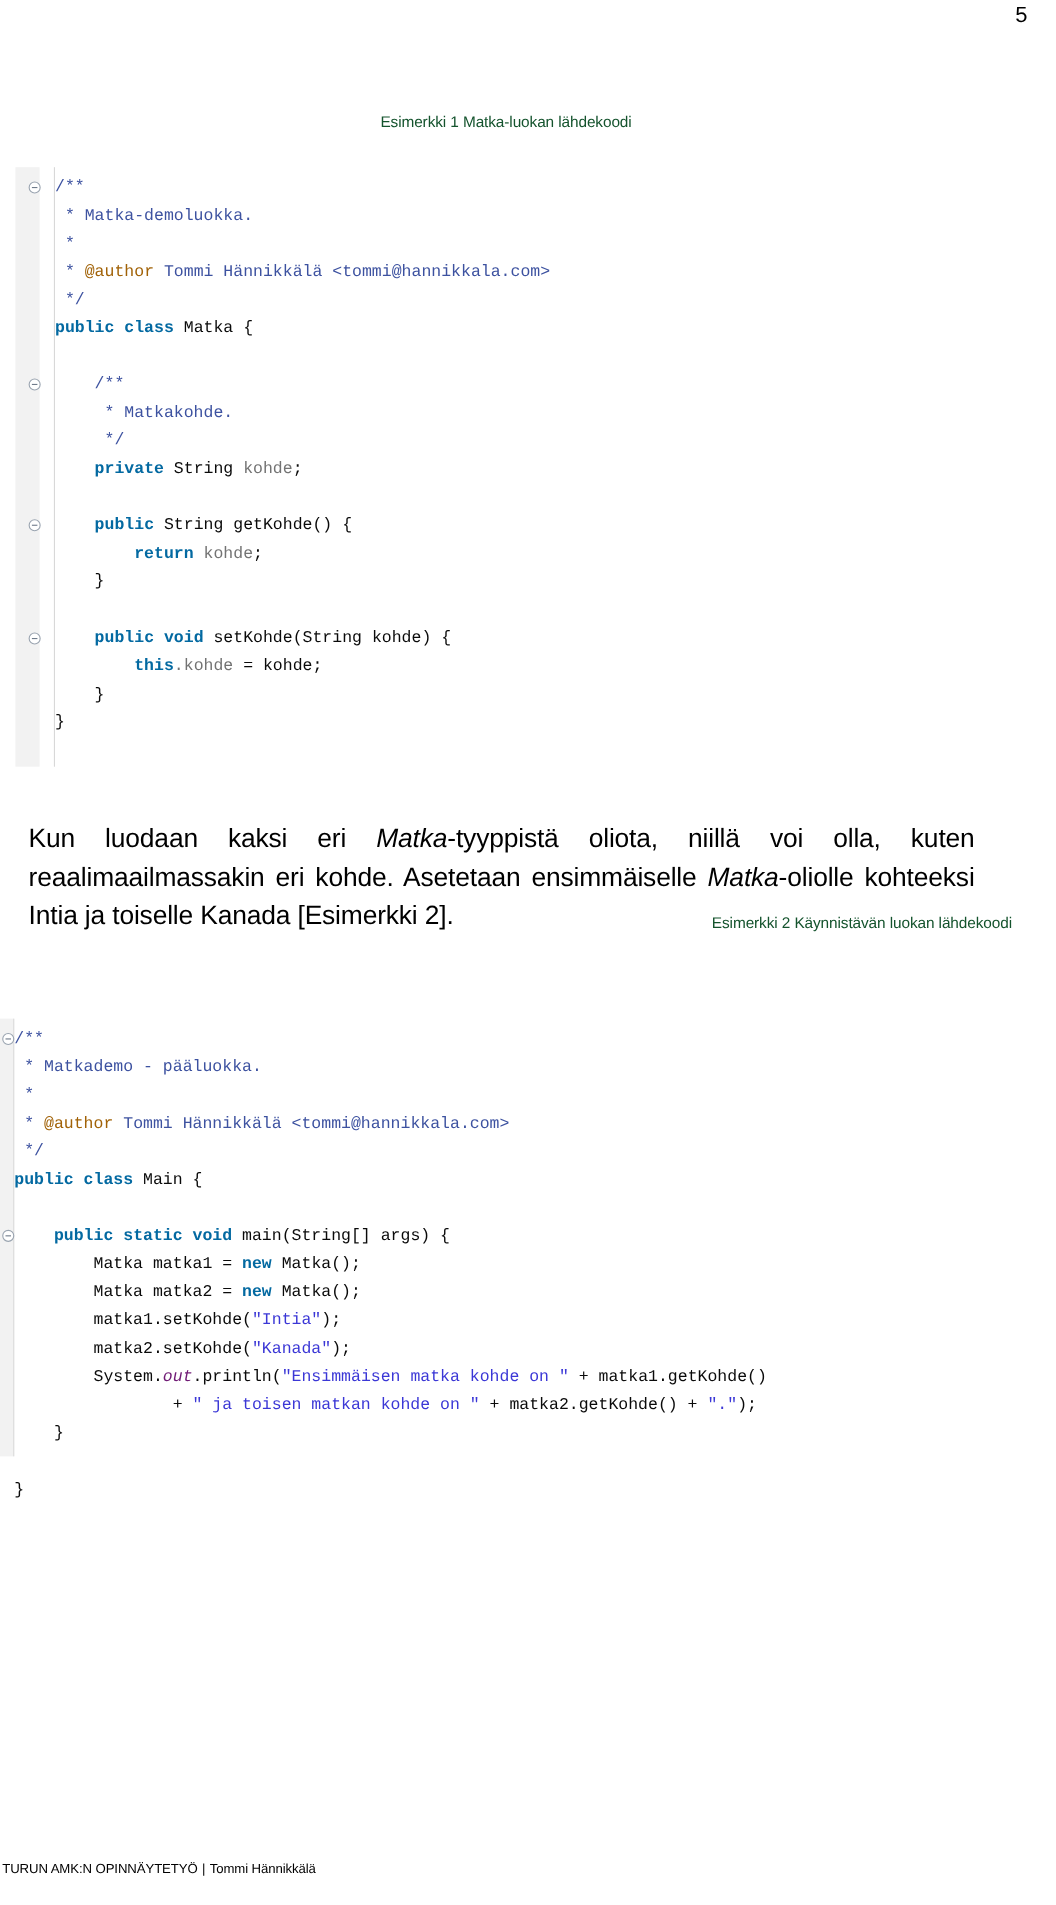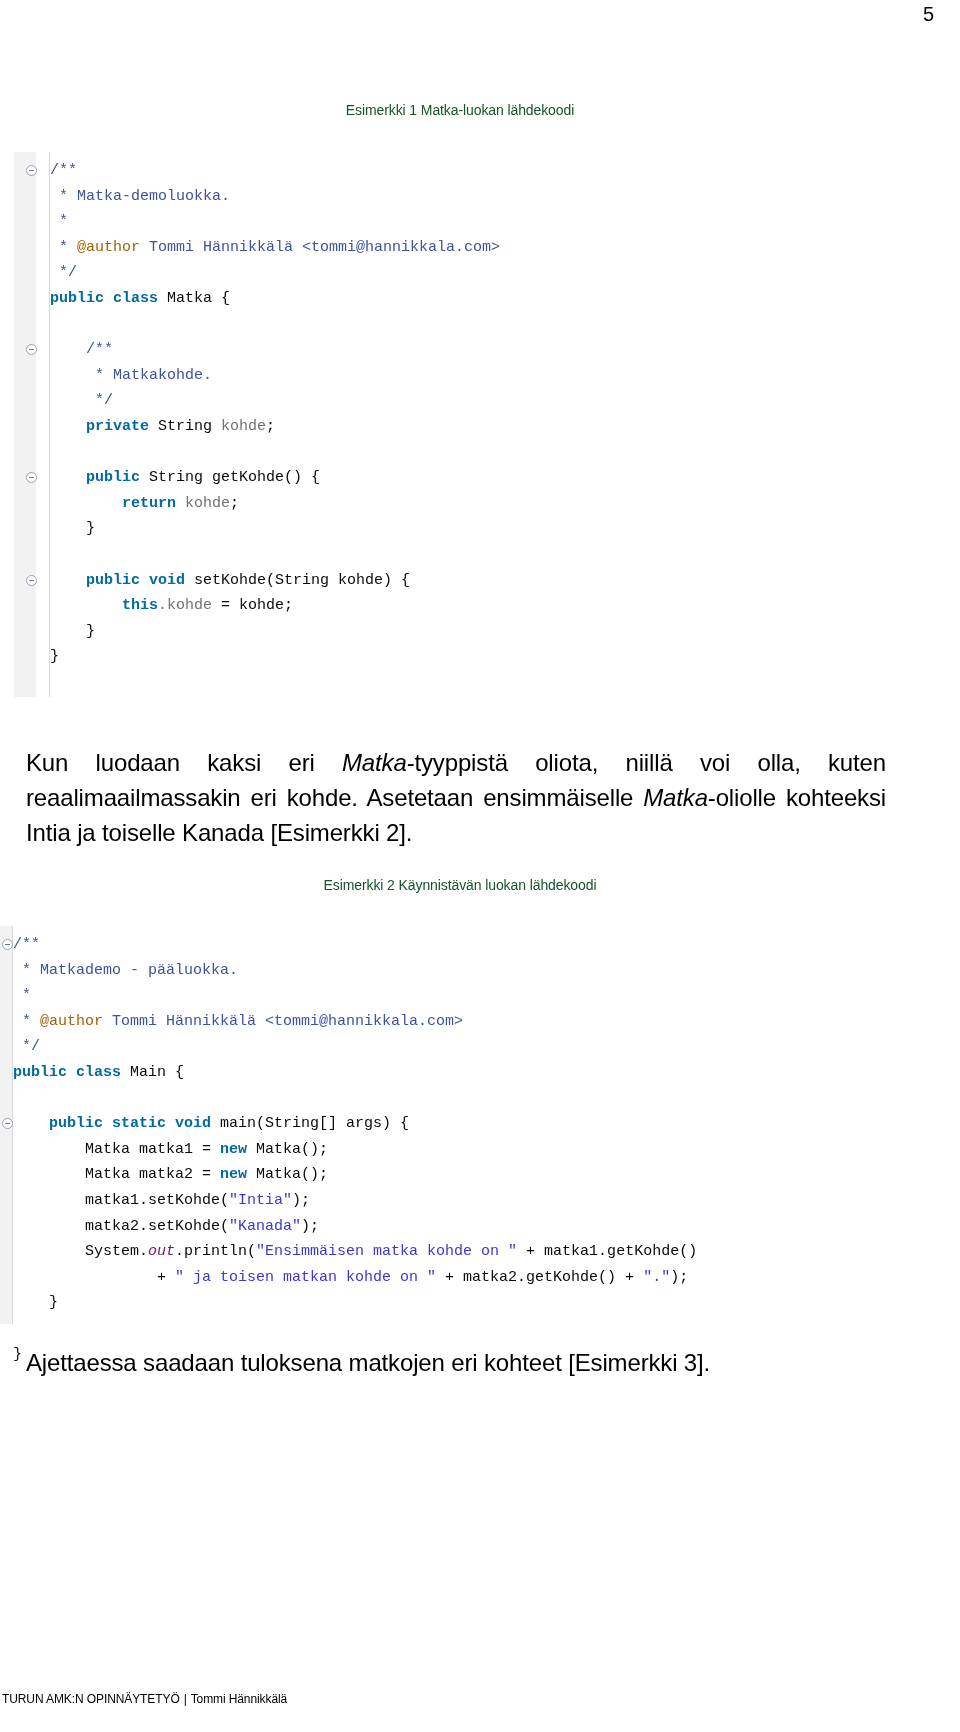--- a/index.html
+++ b/index.html
@@ -37,21 +37,21 @@
     position: absolute;
     left: 0;
     width: 920px;
     text-align: center;
     font-size: 14px;
     line-height: 24px;
     letter-spacing: -0.1px;
     color: #14532d;
   }
   #caption-1 { top: 98px; }
-  #caption-2 { top: 873px; }
+  #caption-2 { top: 827px; text-align: right; }
 
   
   .code-figure {
     position: absolute;
     background: #ffffff;
     font-family: "Liberation Mono", "DejaVu Sans Mono", monospace;
     font-size: 15px;
     line-height: 25.6px;
     white-space: pre;
     color: #000000;
@@ -185,19 +185,18 @@
   <div class="body-par" id="paragraph-1"><span>Kun luodaan kaksi eri </span><span class="em">Matka</span><span>-tyyppistä oliota, niillä voi olla, kuten reaalimaailmassakin eri kohde. Asetetaan ensimmäiselle </span><span class="em">Matka</span><span>-oliolle kohteeksi Intia ja toiselle Kanada [Esimerkki 2].</span></div>
 
   <div class="caption" id="caption-2">Esimerkki 2 Käynnistävän luokan lähdekoodi</div>
 
   <div class="code-figure" id="code-figure-2">
     <div class="gutter-strip"></div>
     <div class="gutter-rule"></div>
     <div class="code-lines"><div class="code-line"><span class="fold-marker"></span><span class="tok-comment">/**</span></div><div class="code-line"><span class="tok-comment"> * Matkademo - pääluokka.</span></div><div class="code-line"><span class="tok-comment"> *</span></div><div class="code-line"><span class="tok-comment"> * </span><span class="tok-javadoc-tag">@author</span><span class="tok-comment"> Tommi Hännikkälä &lt;tommi@hannikkala.com&gt;</span></div><div class="code-line"><span class="tok-comment"> */</span></div><div class="code-line"><span class="tok-keyword">public class</span><span class="tok-plain"> Main {</span></div><div class="code-line"><span class="tok-plain"></span></div><div class="code-line"><span class="fold-marker"></span><span class="tok-plain">    </span><span class="tok-keyword">public static void</span><span class="tok-plain"> main(String[] args) {</span></div><div class="code-line"><span class="tok-plain">        Matka matka1 = </span><span class="tok-keyword">new</span><span class="tok-plain"> Matka();</span></div><div class="code-line"><span class="tok-plain">        Matka matka2 = </span><span class="tok-keyword">new</span><span class="tok-plain"> Matka();</span></div><div class="code-line"><span class="tok-plain">        matka1.setKohde(</span><span class="tok-string">"Intia"</span><span class="tok-plain">);</span></div><div class="code-line"><span class="tok-plain">        matka2.setKohde(</span><span class="tok-string">"Kanada"</span><span class="tok-plain">);</span></div><div class="code-line"><span class="tok-plain">        System.</span><span class="tok-static">out</span><span class="tok-plain">.println(</span><span class="tok-string">"Ensimmäisen matka kohde on "</span><span class="tok-plain"> + matka1.getKohde()</span></div><div class="code-line"><span class="tok-plain">                + </span><span class="tok-string">" ja toisen matkan kohde on "</span><span class="tok-plain"> + matka2.getKohde() + </span><span class="tok-string">"."</span><span class="tok-plain">);</span></div><div class="code-line"><span class="tok-plain">    }</span></div><div class="code-line"><span class="tok-plain"></span></div><div class="code-line"><span class="tok-plain">}</span></div></div>
   </div>
 
-  <div class="body-par" id="paragraph-2">Ajettaessa saadaan tuloksena matkojen eri kohteet [Esimerkki 3].</div>
 
   <div class="footer">
     <span>TURUN AMK:N OPINNÄYTETYÖ</span><span class="sep">|</span><span>Tommi Hännikkälä</span>
   </div>
 
 </div>
 
 </body></html>

